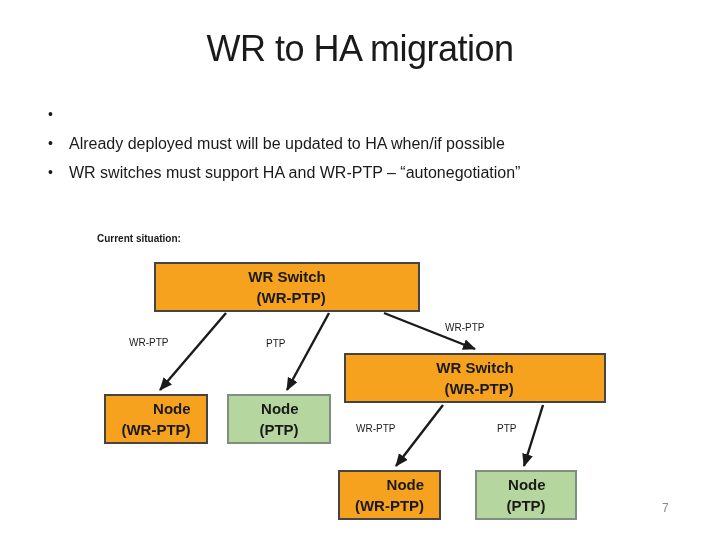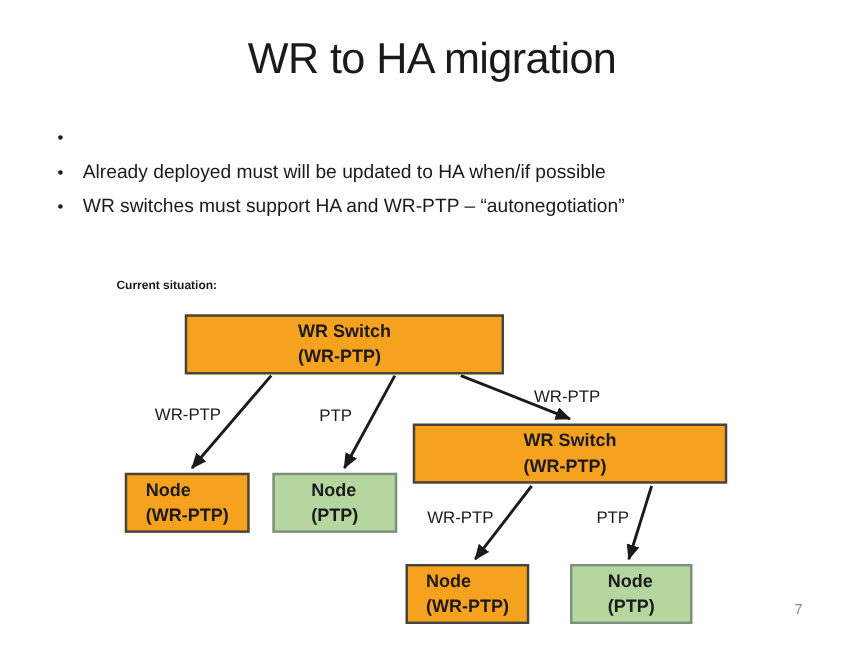--- a/index.html
+++ b/index.html
@@ -44,21 +44,21 @@
     top: 233px;
     font-size: 10px;
     font-weight: bold;
     margin-left: 33px;
   }
   .box {
     position: absolute;
     display: flex;
     align-items: center;
     justify-content: center;
-    text-align: left;
+    text-align: right;
     font-weight: bold;
     font-size: 15px;
     line-height: 21px;
     white-space: pre-line;
     box-sizing: border-box;
   }
   .box.orange {
     background: var(--orange, #F6A21E);
     border: 2px solid var(--orange_border, #444444);
   }
@@ -74,21 +74,21 @@
   #box-node-ptp-right { left: 475px; top: 470px; width: 102px; height: 50px; }
   svg.edges {
     position: absolute;
     left: 0; top: 0;
     width: 720px; height: 540px;
     pointer-events: none;
   }
   svg.edges line { stroke: var(--text, #1a1a1a); stroke-width: 2.4; }
   .edge-label {
     position: absolute;
-    font-size: 14px;
+    font-size: 10px;
     color: var(--text, #1a1a1a);
     white-space: nowrap;
   }
   #lbl-top-left  { left: 129px; top: 337px; }
   #lbl-top-mid   { left: 266px; top: 338px; }
   #lbl-top-right { left: 445px; top: 322px; }
   #lbl-sub-left  { left: 356px; top: 423px; }
   #lbl-sub-right { left: 497px; top: 423px; }
   .page-number {
     position: absolute;

